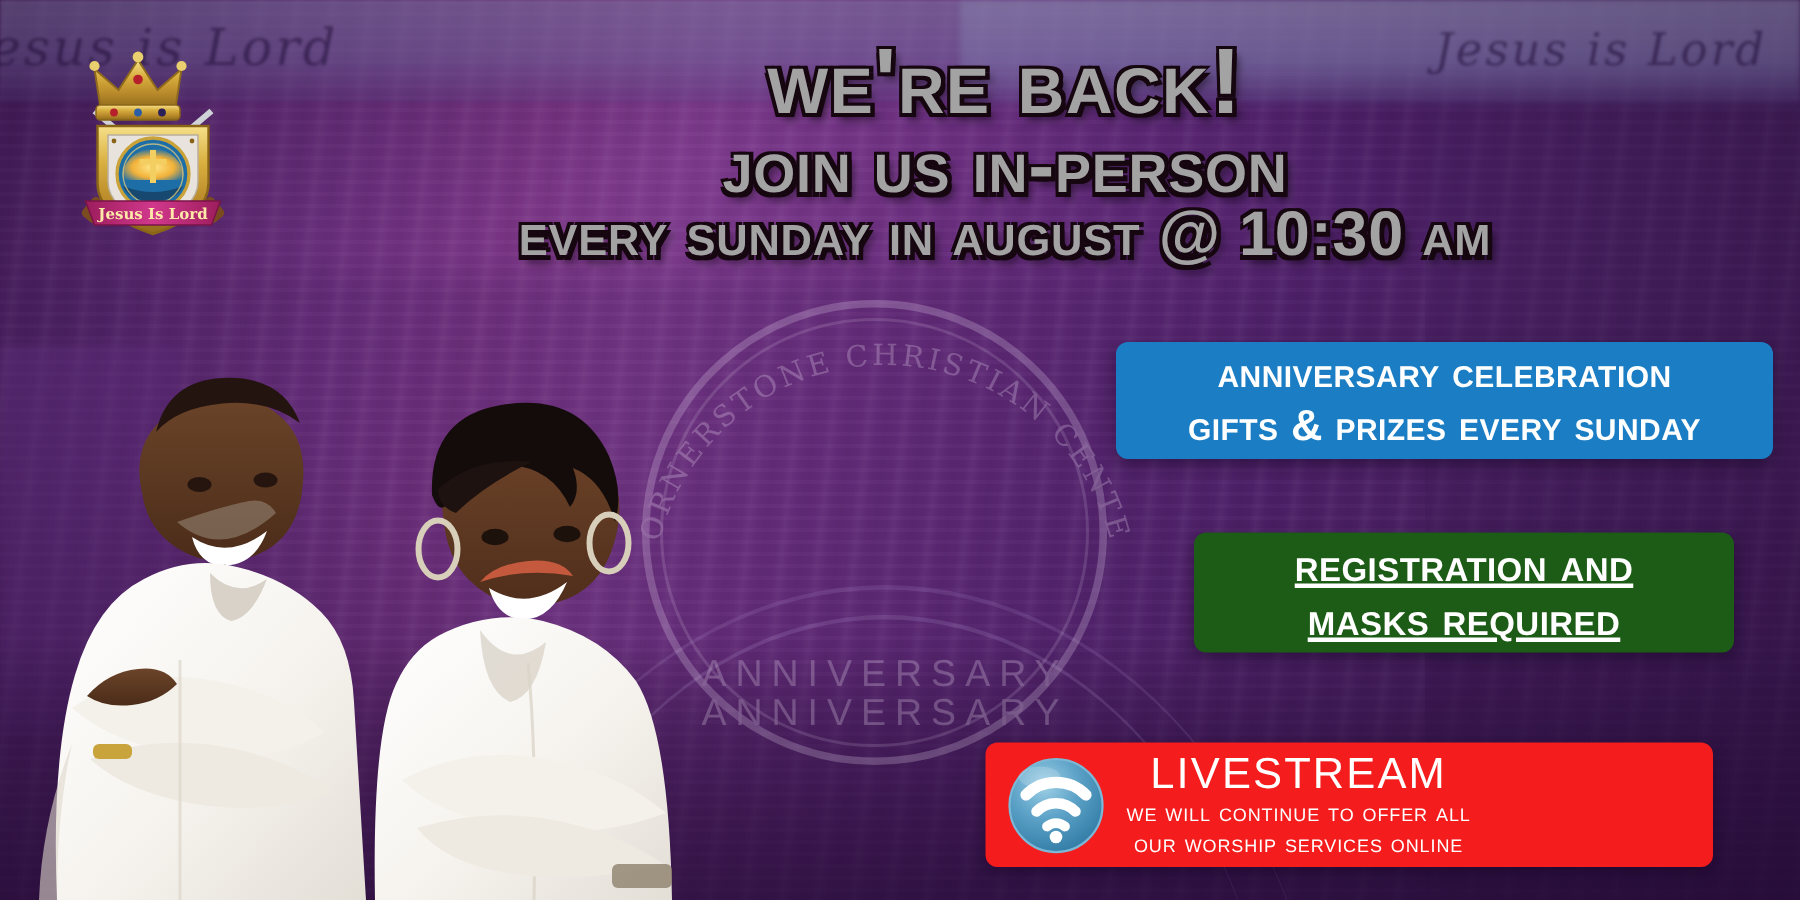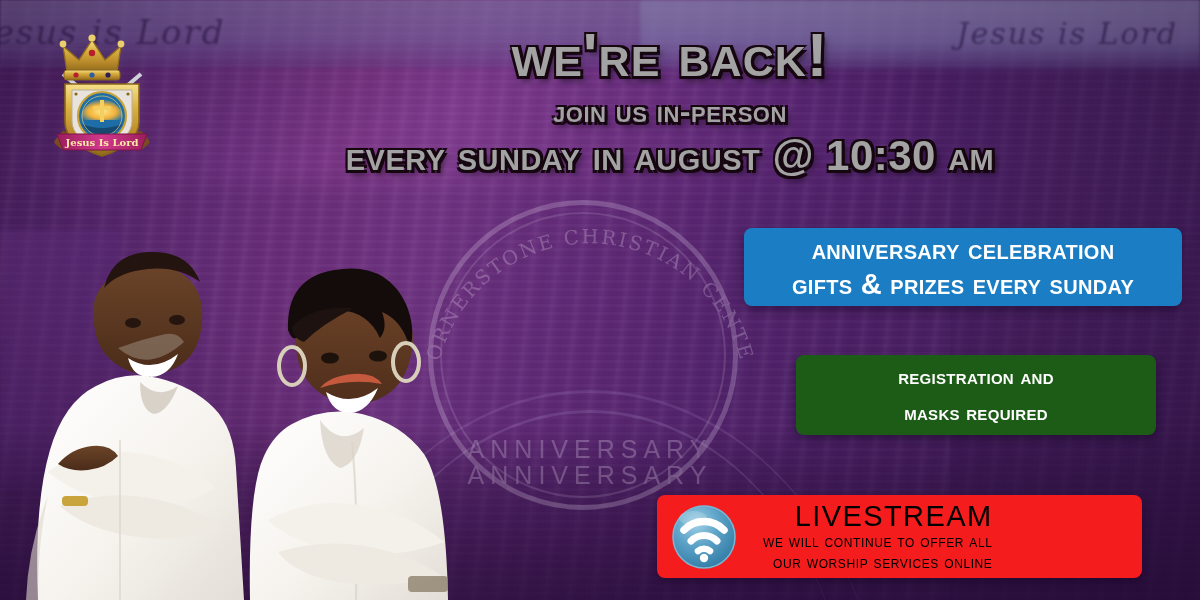--- a/index.html
+++ b/index.html
@@ -188,21 +188,21 @@
       -2px -2px 0 #15060f,
        4px 5px 6px rgba(0,0,0,.55);
     user-select:none;
   }
   .hl-1{
     font-size:62px; line-height:66px;
     font-variant:small-caps; text-transform:lowercase;
     letter-spacing:1px;
   }
   .hl-2{
-    font-size:32px; line-height:46px;
+    font-size:52px; line-height:46px;
     font-variant:small-caps; text-transform:lowercase;
     letter-spacing:.5px;
   }
   .hl-3{
     font-size:42px; line-height:48px;
     font-variant:small-caps; text-transform:lowercase;
     letter-spacing:.5px;
     margin-top:-2px;
   }
 
@@ -227,35 +227,35 @@
   .badge-blue{
     left:730px; top:228px; width:438px; height:78px;
     background:#1b7ec4;
   }
   .badge-blue .line{ font-size:29px; line-height:35px; letter-spacing:.3px; }
 
   .badge-green{
     left:782px; top:355px; width:360px; height:80px;
     background:#1d5c16;
   }
-  .badge-green .line{ font-size:22px; line-height:36px; letter-spacing:.3px; }
+  .badge-green .line{ font-size:31px; line-height:36px; letter-spacing:.3px;text-decoration:underline; }
 
   
   .badge-red{
     position:absolute;
     left:657px; top:495px; width:485px; height:83px;
     background:#f41c1c;
     border-radius:8px;
     box-shadow:0 4px 10px rgba(20,4,34,.45);
     display:flex; align-items:center;
     padding:0 10px 0 14px;
     user-select:none;
   }
   .wifi-wrap{ width:66px; height:66px; flex:0 0 66px; margin-right:14px; }
-  .ls-text{ color:#000000; text-align:right;margin-left:12px; }
+  .ls-text{ color:#ffffff; text-align:center; }
   .ls-title{
     font-size:29px; line-height:30px;
     font-weight:400; letter-spacing:1.4px;
   }
   .ls-sub{
     font-size:17px; line-height:21px;
     font-weight:400; letter-spacing:.6px;
     font-variant:small-caps; text-transform:lowercase;
   }
 

